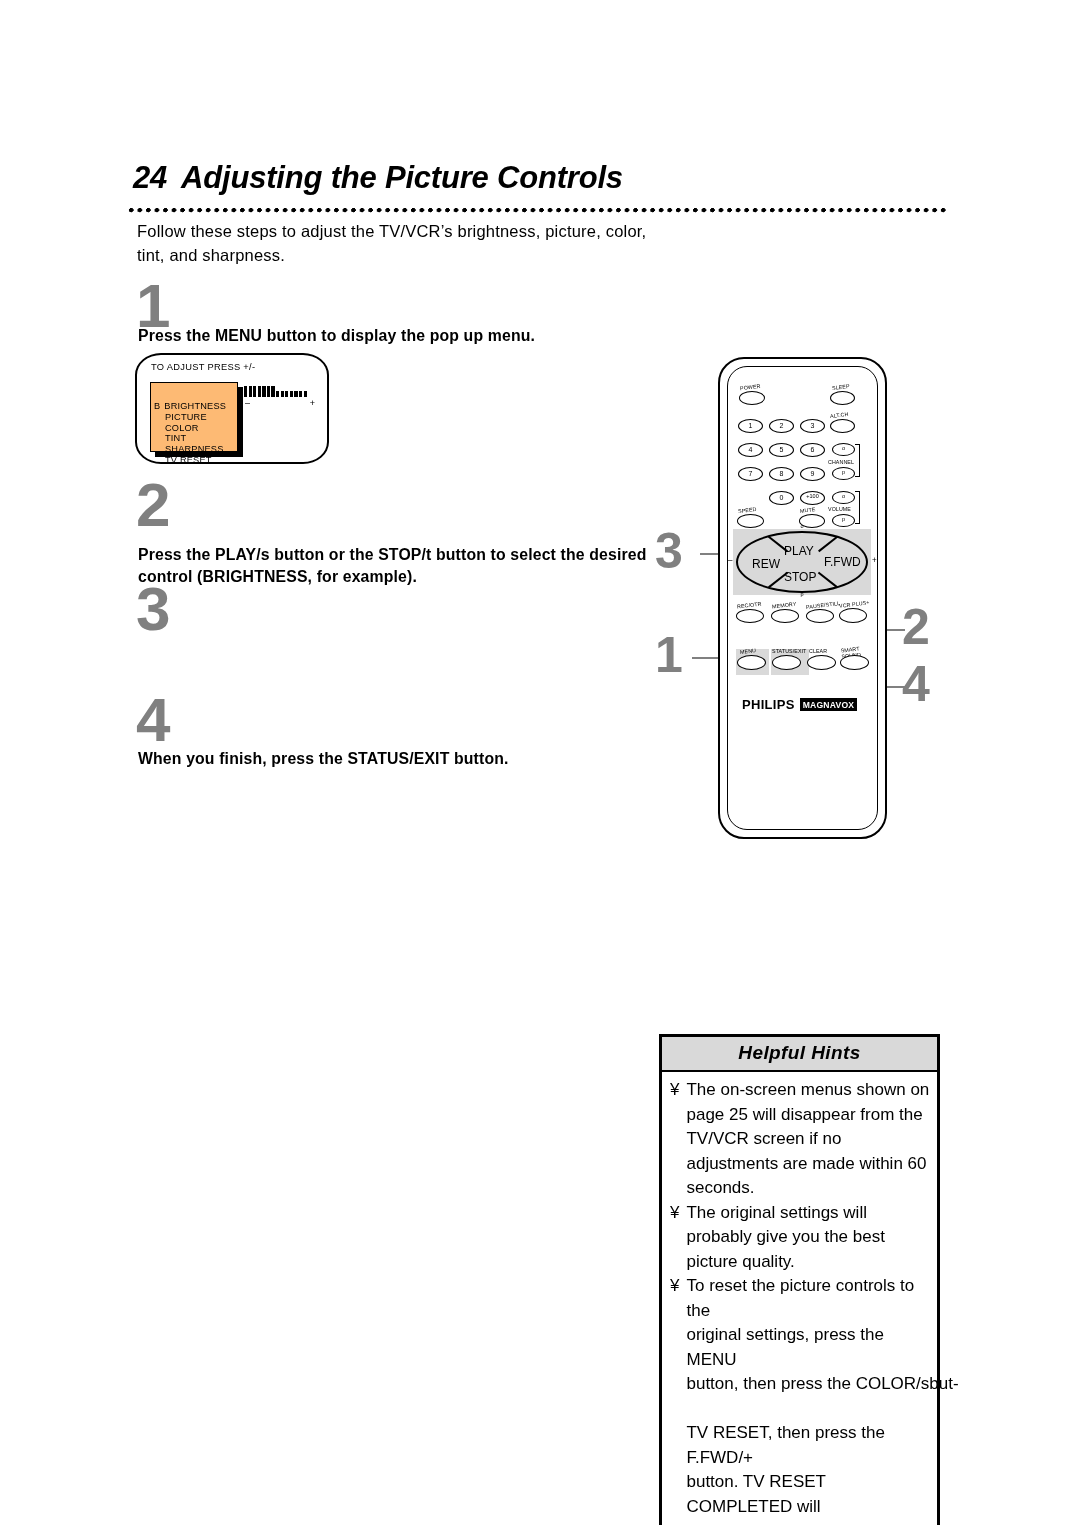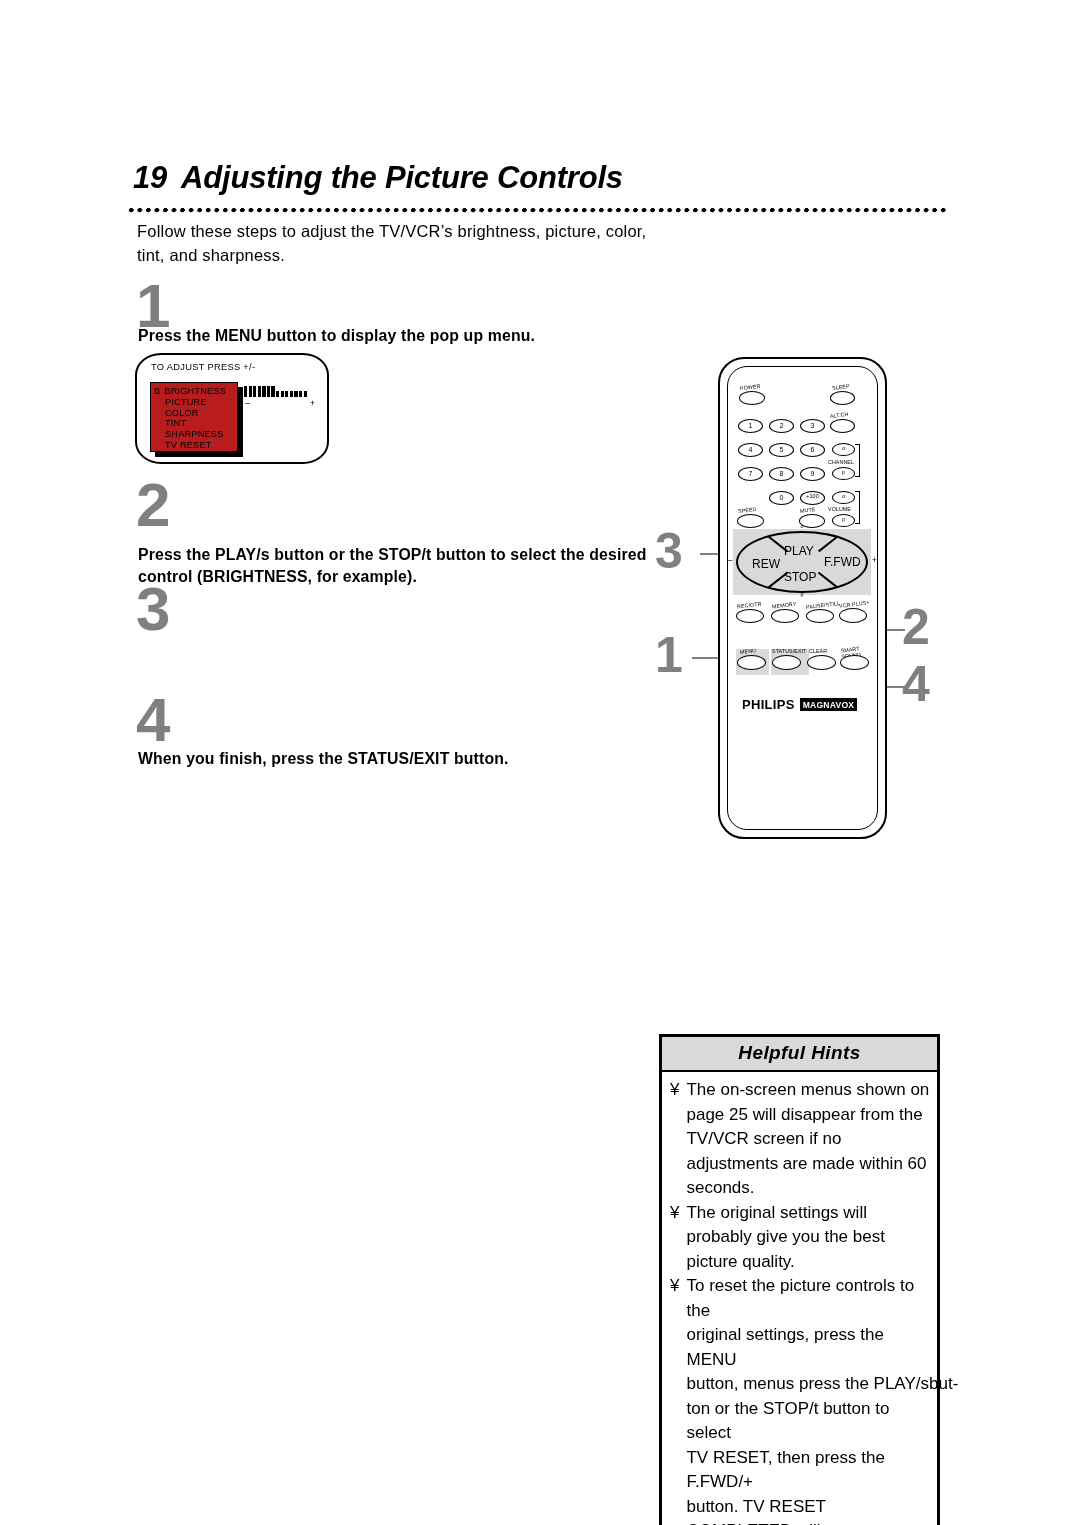--- a/index.html
+++ b/index.html
@@ -110,24 +110,24 @@
     width: 88px;
     height: 70px;
     background: #000;
   }
   .osd {
     position: absolute;
     left: 13px;
     top: 27px;
     width: 88px;
     height: 70px;
-    background: #b91c1c;
+    background: #fdba74;
     border: 1.6px solid #000;
     box-sizing: border-box;
-    padding: 3px 0 0 3px;
+    padding: 18px 0 0 3px;
   }
   .osd-item {
     font-size: 9.2px;
     line-height: 10.8px;
     letter-spacing: 0.2px;
     white-space: nowrap;
   }
   .osd-item .pfx { margin-right: 4px; }
   .osd-item.indent { padding-left: 11px; }
 
@@ -283,21 +283,21 @@
     top: 0;
     white-space: nowrap;
   }
 </style>
 </head>
 <body>
 
 <div class="page">
 
   <div class="title-row">
-    <span class="title-num">19</span>
+    <span class="title-num">24</span>
     <span class="title-text">Adjusting the Picture Controls</span>
   </div>
   <div class="dotline"></div>
   <div class="intro">Follow these steps to adjust the TV/VCR’s brightness, picture, color, tint, and sharpness.</div>
 
   <div class="stepnum s1">1</div>
   <div class="steptext st1">Press the MENU button to display the pop up menu.</div>
 
   <div class="tv">
     <div class="tv-caption">TO ADJUST PRESS +/-</div>
@@ -473,22 +473,22 @@
       </div>
       <div class="hint">
         <span class="bullet">¥</span>
         <span class="htext">The original settings will probably give you the best picture quality.</span>
       </div>
       <div class="hint">
         <span class="bullet">¥</span>
         <span class="htext">
           <span>To reset the picture controls to the</span><br>
           <span>original settings, press the MENU</span><br>
-          <span class="overlap"><span>button, menus press the PLAY/s</span><span class="ov" style="left:100%;">but-</span></span><br>
-          <span>ton or the STOP/t button to select</span><br>
+          <span class="overlap"><span>button, then press the COLOR/s</span><span class="ov" style="left:100%;">but-</span></span><br>
+          <br>
           <span>TV RESET, then press the F.FWD/+</span><br>
           <span>button. TV RESET COMPLETED will</span><br>
           
         </span>
       </div>
     </div>
   </div>
 
 </div>
 

